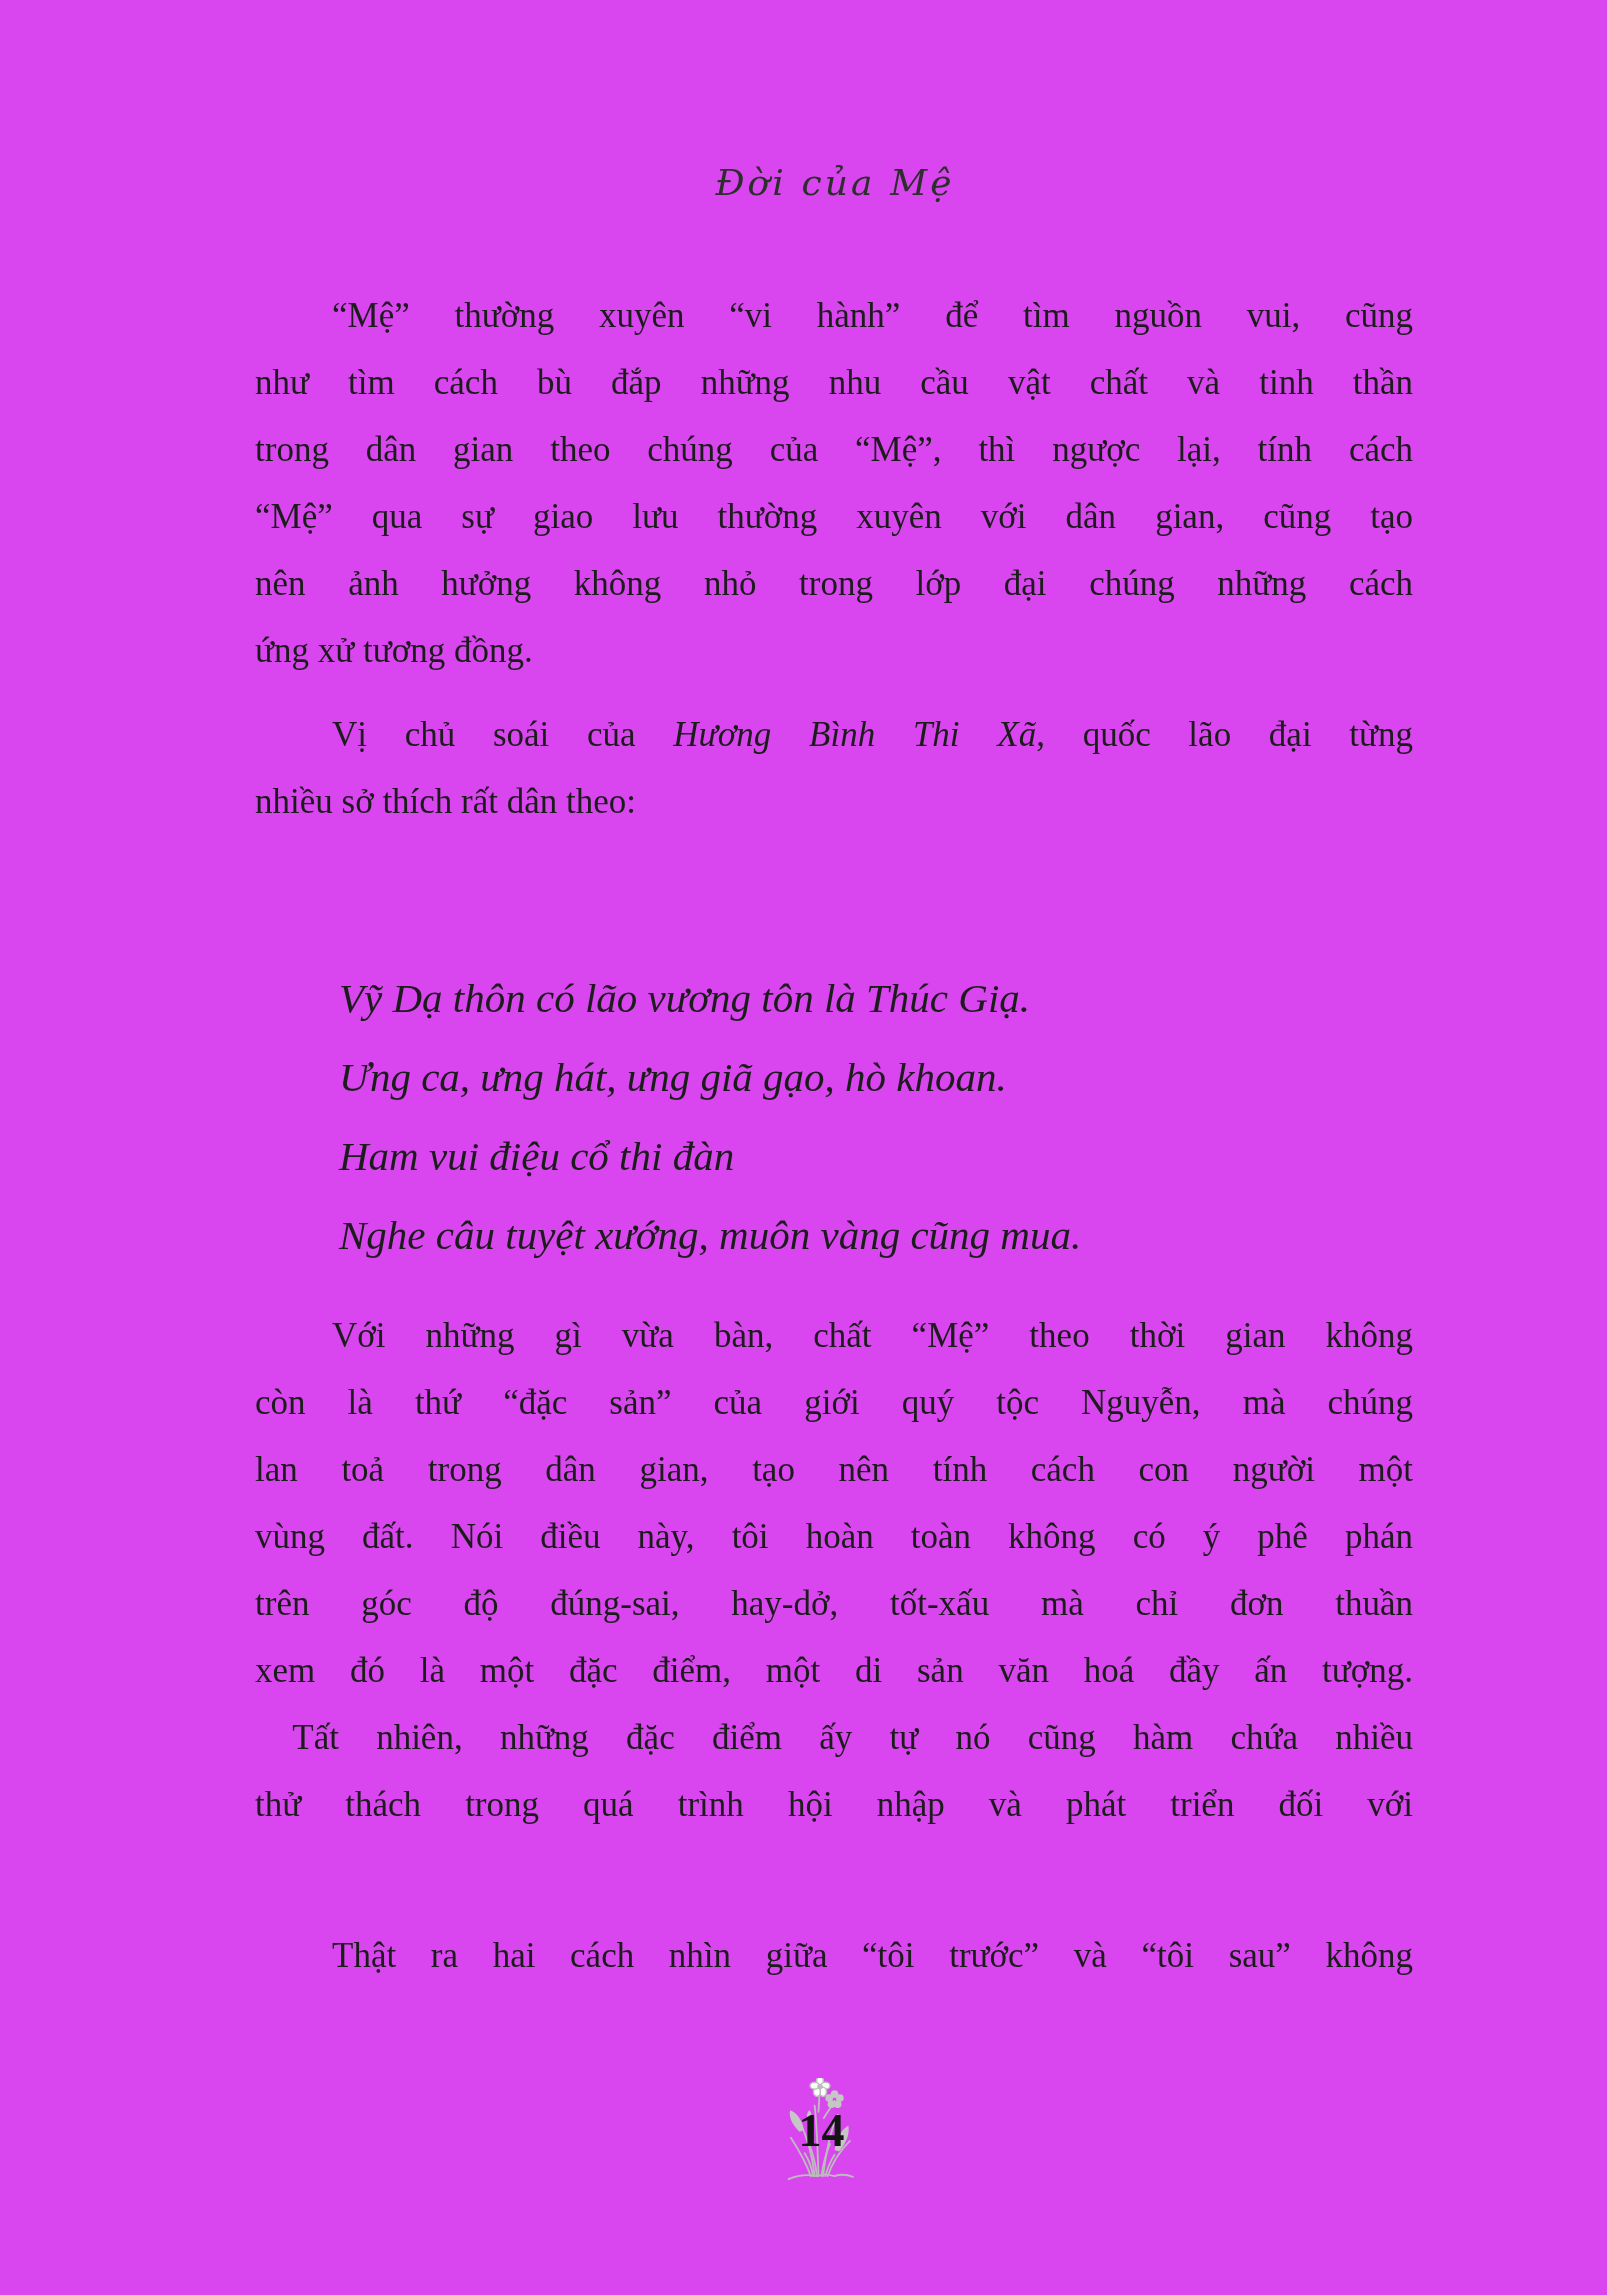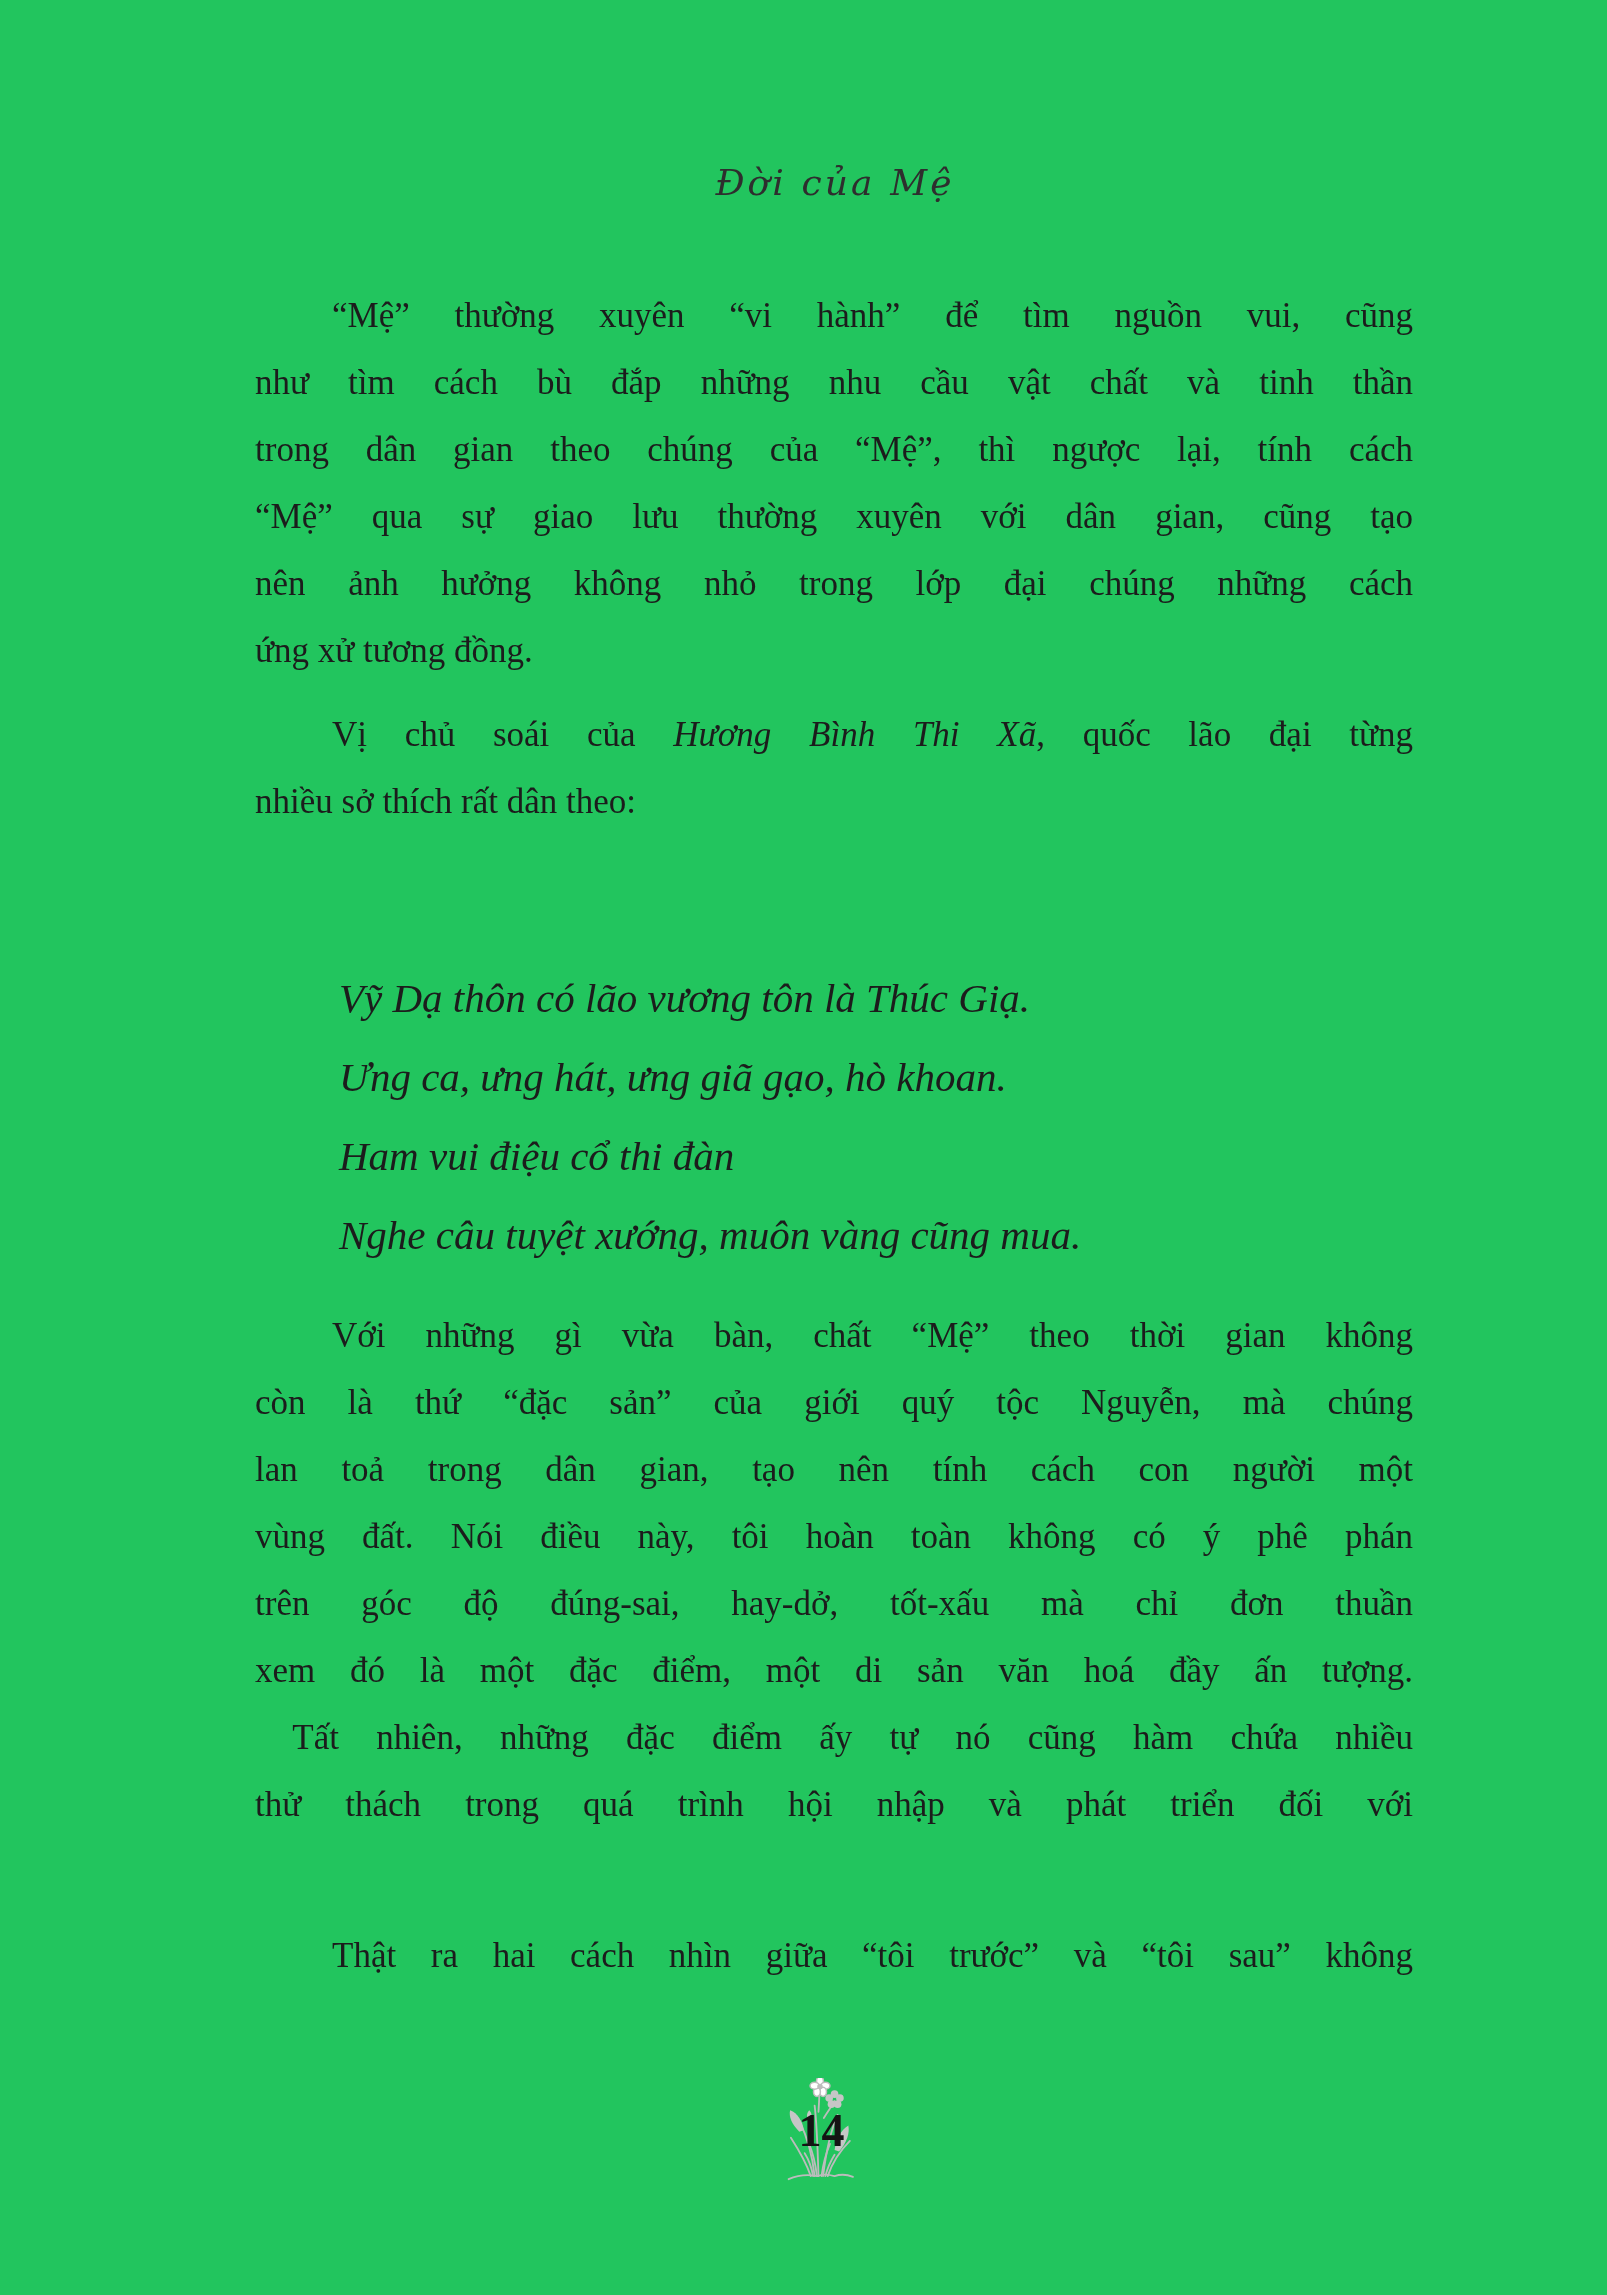--- a/index.html
+++ b/index.html
@@ -1,21 +1,21 @@
 <!DOCTYPE html>
 <html style="font-size:12.3px"><head>
 <meta charset="utf-8">
 <style>
   html, body { margin: 0; padding: 0; background: #e8e8e8; }
   .page {
     position: relative;
     width: 1608px;
     height: 2295px;
     margin: 0 auto;
-    background: #22c55e;
+    background: #d946ef;
     font-family: "Liberation Serif", serif;
     color: #1c1c1c;
     overflow: hidden;
   }
   .running-header {
     position: absolute;
     top: 162px;
     left: 31px;
     width: 1608px;
     text-align: center;

